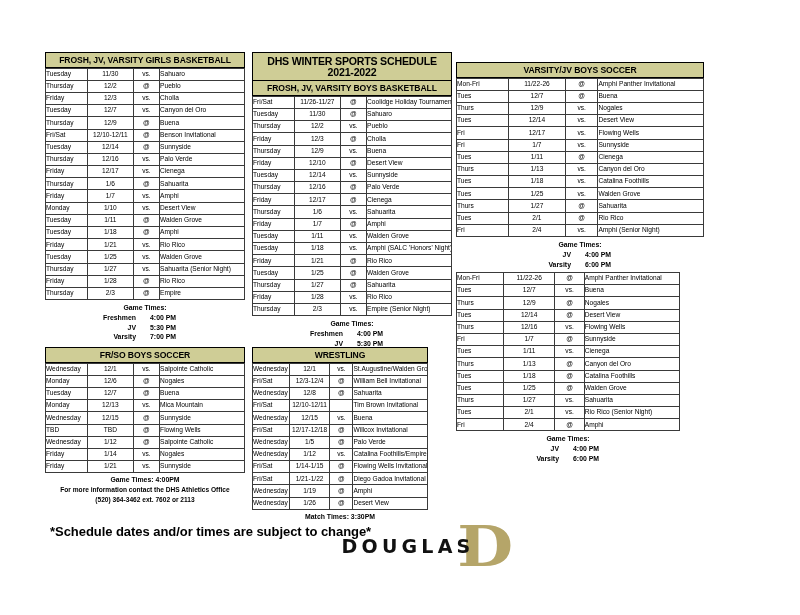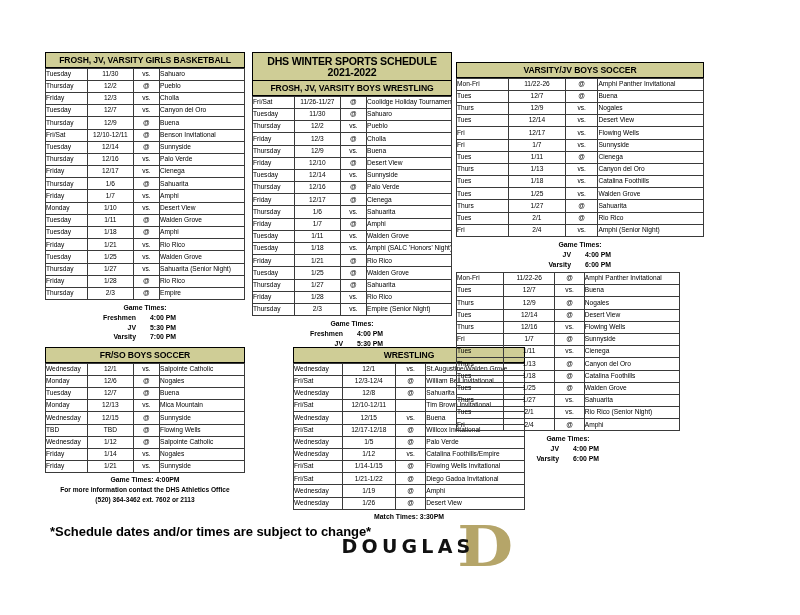--- a/index.html
+++ b/index.html
@@ -343,21 +343,21 @@
           <div class="gt-row">
             <span class="gt-label">Varsity</span>
             <span class="gt-value">7:00 PM</span>
           </div>
         </div>
     </div>
   </div>
 
   <div class="block" style="left:252px; top:52px; width:200px;">
     <div class="master-title">DHS WINTER SPORTS SCHEDULE 2021-2022</div>
-    <div class="tbl-title">FROSH, JV, VARSITY BOYS WRESTLING</div>
+    <div class="tbl-title">FROSH, JV, VARSITY BOYS BASKETBALL</div>
     <table class="sched">
       <tbody>
           <tr>
             <td class="c-day">Fri/Sat</td>
             <td class="c-date">11/26-11/27</td>
             <td class="c-loc">@</td>
             <td class="c-opp">Coolidge Holiday Tournament</td>
           </tr>
           <tr>
             <td class="c-day">Tuesday</td>
@@ -475,21 +475,21 @@
             <span class="gt-value">5:30 PM</span>
           </div>
           <div class="gt-row">
             <span class="gt-label">Varsity</span>
             <span class="gt-value">7:00 PM</span>
           </div>
         </div>
     </div>
   </div>
 
-  <div class="block" style="left:252px; top:347px; width:232px;margin-left:41px;">
+  <div class="block" style="left:252px; top:347px; width:176px;">
     <div class="tbl-title" style="border-top:1.6px solid #000;">WRESTLING</div>
     <table class="sched">
       <tbody>
           <tr>
             <td class="c-day">Wednesday</td>
             <td class="c-date">12/1</td>
             <td class="c-loc">vs.</td>
             <td class="c-opp">St.Augustine/Walden Grove</td>
           </tr>
           <tr>

